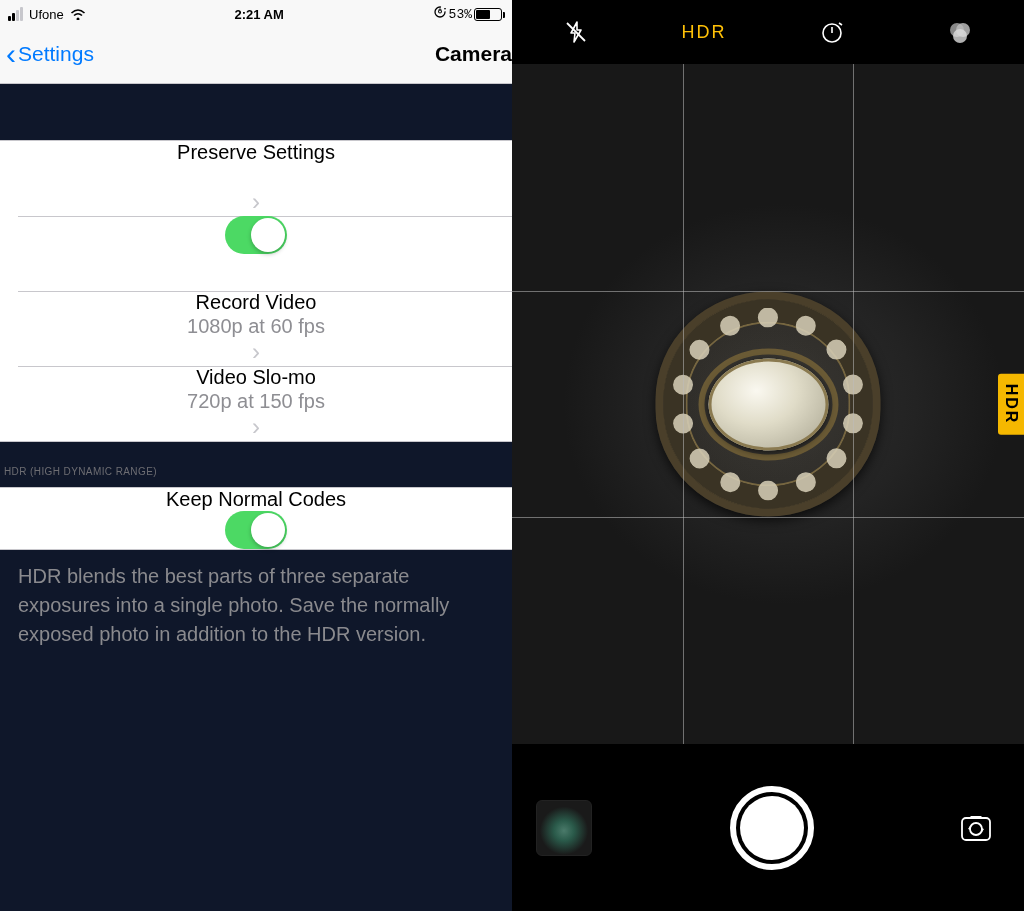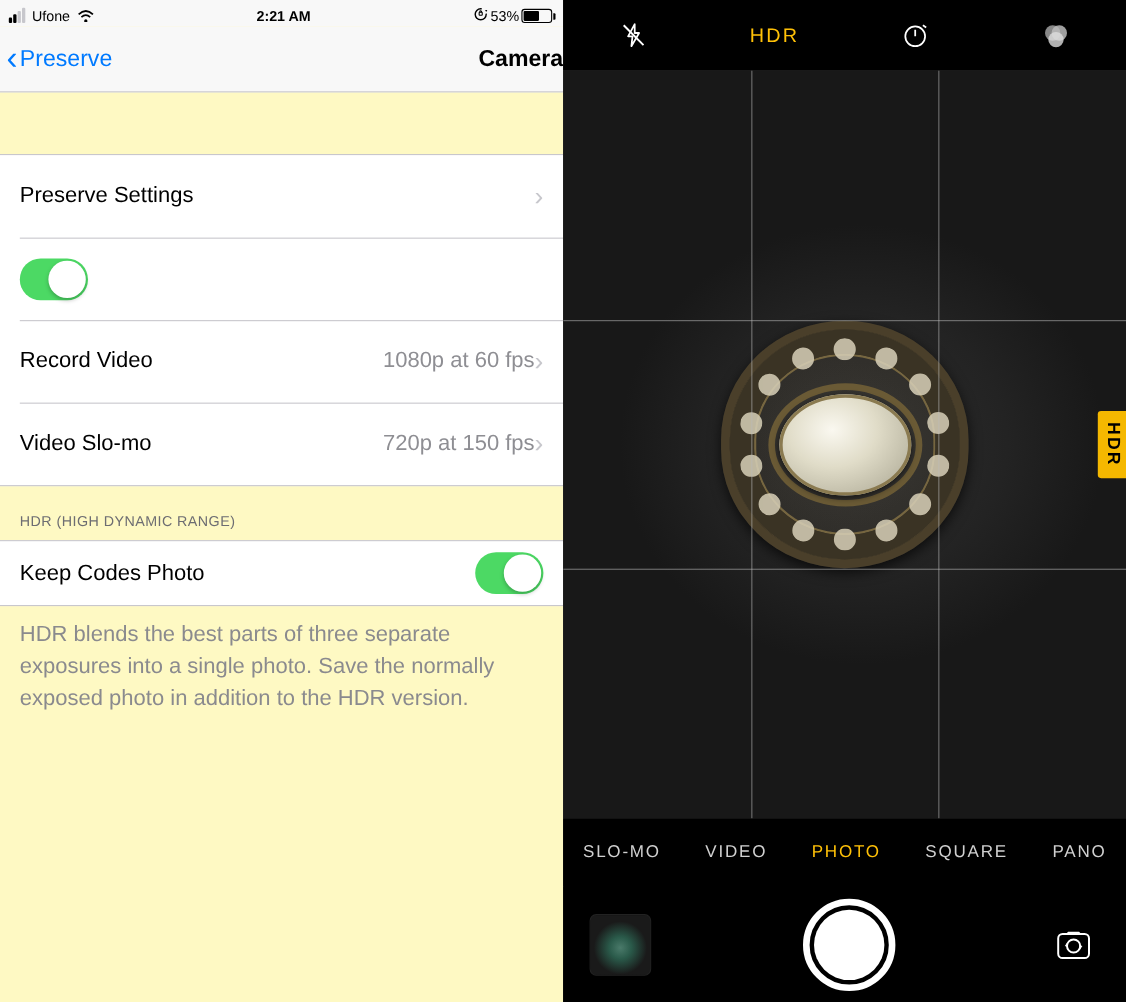--- a/index.html
+++ b/index.html
@@ -1,47 +1,47 @@
 <!DOCTYPE html>
 <html><head>
 <meta charset="utf-8">
 <style>
   * { box-sizing: border-box; margin: 0; padding: 0; }
   html, body { width: 1024px; height: 911px; font-family: -apple-system, "Helvetica Neue", Helvetica, Arial, sans-serif; background:#f0f0f0; overflow:hidden; }
   .container { display:flex; width:1024px; height:911px; }
   .pane { height:911px; }
   
-  .left { width:512px; background:#fef9c3; display:flex; flex-direction:column; }
+  .left { width:512px; background:#0f172a; display:flex; flex-direction:column; }
   .status-bar { height:24px; display:flex; align-items:center; justify-content:space-between; padding:4px 10px 0 8px; font-size:13px; color:#000; background:#f8f8f8;}
   .status-left { display:flex; align-items:center; gap:6px;}
   .status-right { display:flex; align-items:center; gap:4px;}
   .signal { display:flex; align-items:flex-end; gap:1px;}
   .signal .bar { width:3px; background:#000; border-radius:1px;}
   .signal .b1 { height:5px;} .signal .b2{height:8px;} .signal .b3{height:11px; background:#c7c7cc;} .signal .b4{height:14px; background:#c7c7cc;}
   .wifi svg { display:block;}
   .battery { display:flex; align-items:center;}
   .battery-body { width:28px; height:13px; border:1px solid #000; border-radius:3px; position:relative; display:flex; align-items:center;}
   .battery-body::after { content:""; position:absolute; right:-4px; top:3px; width:2px; height:6px; background:#000; border-radius:0 1px 1px 0;}
   .battery-fill { height:9px; background:#000; margin-left:1px; border-radius:1px;}
   .navbar { height:60px; background:#f8f8f8; border-bottom:1px solid #c8c7cc; display:flex; align-items:center; position:relative;}
   .nav-back { display:flex; align-items:center; color:#007aff; font-size:21px; padding-left:6px; cursor:pointer;}
   .nav-back .chev { font-size:30px; line-height:30px; margin-right:2px; font-weight:300;}
   .nav-title { position:absolute; left:0; right:0; text-align:right; font-size:21px; font-weight:600; color:#000;}
   .group-spacer { height:56px;}
   .list { background:#fff; border-top:1px solid #c8c7cc; border-bottom:1px solid #c8c7cc;}
-  .row { min-height:58px; display:flex; align-items:center; padding:0 18px; font-size:20px; color:#000; position:relative;}
+  .row { min-height:58px; display:flex; align-items:center; padding:0 18px; font-size:20px; color:#000; position:relative;flex-direction:column;}
   .row + .row::before { content:""; position:absolute; left:18px; right:0; top:0; height:1px; background:#c8c7cc;}
   .row.tall { min-height:75px;}
   .row .primary { flex:1;}
   .row .detail { color:#8e8e93; font-size:20px; }
   .chevron-right { color:#c7c7cc; font-size:24px; font-weight:300;}
   .toggle { width:62px; height:38px; border-radius:19px; position:relative; }
   .toggle.on { background:#4cd964;}
   .toggle .knob { width:34px; height:34px; background:#fff; border-radius:50%; position:absolute; top:2px; right:2px; box-shadow:0 2px 4px rgba(0,0,0,0.25);}
-  .section-header { padding:24px 18px 10px; font-size:13px; color:#6d6d72; letter-spacing:0.4px;}
+  .section-header { padding:24px 4px 10px; font-size:10px; color:#6d6d72; letter-spacing:0.4px;}
   .footer-text { padding:12px 18px; font-size:20px; line-height:1.45; color:#8a8a8e;}
   
   .right { width:512px; background:#000; display:flex; flex-direction:column; position:relative;}
   .cam-top { height:64px; display:flex; align-items:center; justify-content:space-around; background:#000;}
   .cam-top .slot { width:60px; display:flex; justify-content:center; align-items:center;}
   .hdr-top { color:#ffc107; font-size:18px; letter-spacing:2px; writing-mode:horizontal-tb;}
   .viewfinder { flex:0 0 680px; height:680px; background:#2a2a2a; position:relative; overflow:hidden;}
   .vf-bg { position:absolute; inset:0; background: radial-gradient(ellipse 220px 200px at 53% 50%, #2e2e2e 0%, #232323 60%, #181818 100%);} 
   .grid-line { position:absolute; background:#bcbcbc; opacity:0.55;}
   .grid-v { width:1px; top:0; bottom:0;}
@@ -57,21 +57,21 @@
   .hdr-badge { position:absolute; right:0; top:50%; transform:translateY(-50%); background:#f5b800; color:#000; font-size:16px; font-weight:600; padding:10px 4px; writing-mode:vertical-rl; text-orientation:mixed; letter-spacing:2px; border-radius:3px 0 0 3px;}
   .mode-strip { height:62px; background:#000; display:flex; align-items:center; justify-content:space-between; padding:0 18px; font-size:15.5px; letter-spacing:1.6px;}
   .mode { color:#d0d0d0;}
   .mode.active { color:#ffc107;}
   .bottom-bar { flex:1; background:#000; display:flex; align-items:center; justify-content:space-between; padding:0 24px;}
   .thumb { width:56px; height:56px; border-radius:6px; background:#333; background: radial-gradient(circle at 50% 55%, #4a7a6a 0%, #2a5a4a 25%, #1a1a1a 60%); border:1px solid #222;}
   .shutter { width:84px; height:84px; border-radius:50%; border:6px solid #fff; background:#000; display:flex; align-items:center; justify-content:center;}
   .shutter-inner { width:64px; height:64px; border-radius:50%; background:#fff;}
   .flip { width:48px; height:48px; display:flex; align-items:center; justify-content:center;}
   .icon-white { fill:none; stroke:#fff; stroke-width:1.8;}
-  .small-gap { gap:2px;}
+  .small-gap { gap:2px;font-family:Liberation Mono, monospace;}
 </style>
 </head>
 <body>
 
 <div class="container">
 
   <div class="pane left">
     <div class="status-bar">
       <div class="status-left">
         <span class="signal">
@@ -104,21 +104,21 @@
           <span class="battery-body">
               <span class="battery-fill" id="batt-fill" style="width: 13.78px;"></span>
             </span>
         </span>
       </div>
     </div>
 
     <div class="navbar">
       <div class="nav-back">
         <span class="chev">‹</span>
-        <span>Preserve</span>
+        <span>Settings</span>
       </div>
       <div class="nav-title">Camera</div>
     </div>
 
     <div class="group-spacer"></div>
 
     <div class="list">
       <div class="row tall">
         <span class="primary">Preserve Settings</span>
         <span class="chevron-right">›</span>
@@ -137,21 +137,21 @@
         <span class="primary">Video Slo-mo</span>
         <span class="detail">720p at 150 fps</span>
         <span class="chevron-right">›</span>
       </div>
     </div>
 
     <div class="section-header">HDR (HIGH DYNAMIC RANGE)</div>
 
     <div class="list">
       <div class="row">
-        <span class="primary">Keep Codes Photo</span>
+        <span class="primary">Keep Normal Codes</span>
         <span class="toggle on">
             <span class="knob"></span>
           </span>
       </div>
     </div>
 
     <div class="footer-text">HDR blends the best parts of three separate exposures into a single photo. Save the normally exposed photo in addition to the HDR version.</div>
   </div>
 
   <div class="pane right">
@@ -190,27 +190,20 @@
         <div class="ring-rim"></div>
         <div class="ring-stone"></div>
       </div>
       <div class="grid-line grid-v gv1"></div>
       <div class="grid-line grid-v gv2"></div>
       <div class="grid-line grid-h gh1"></div>
       <div class="grid-line grid-h gh2"></div>
       <div class="hdr-badge">HDR</div>
     </div>
 
-    <div class="mode-strip">
-      <span class="mode">SLO-MO</span>
-      <span class="mode">VIDEO</span>
-      <span class="mode active">PHOTO</span>
-      <span class="mode">SQUARE</span>
-      <span class="mode">PANO</span>
-    </div>
 
     <div class="bottom-bar">
       <div class="thumb"></div>
       <div class="shutter">
         <div class="shutter-inner"></div>
       </div>
       <div class="flip">
         <svg width="40" height="40" viewBox="0 0 40 40">
           <rect x="6" y="10" width="28" height="22" rx="4" class="icon-white"></rect>
           <path d="M15 8 h10 l2 2 h-14 z" fill="#fff" stroke="none"></path>

